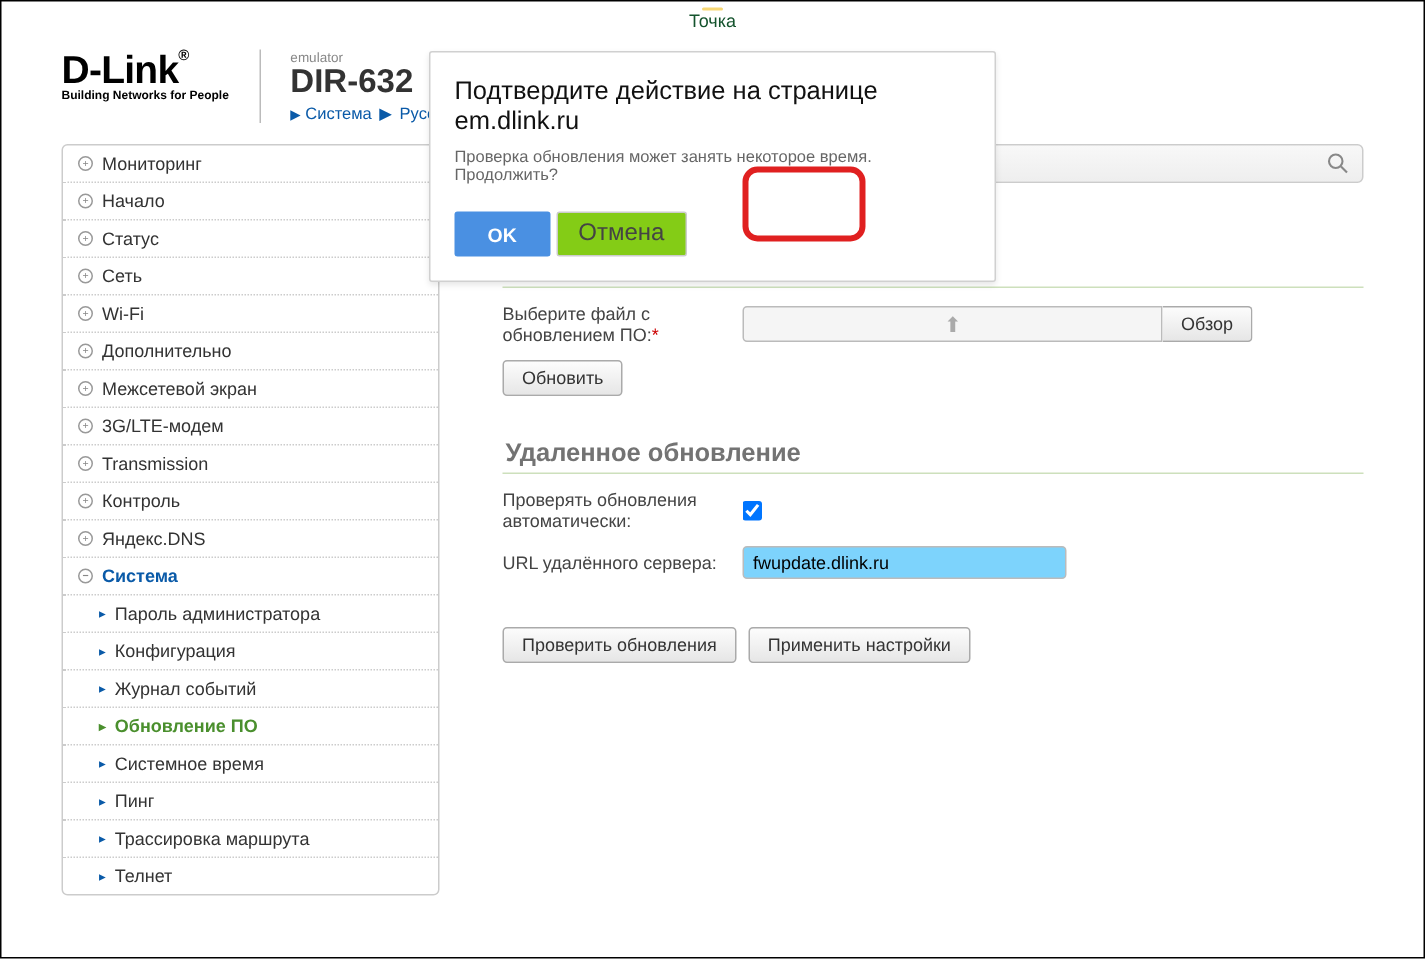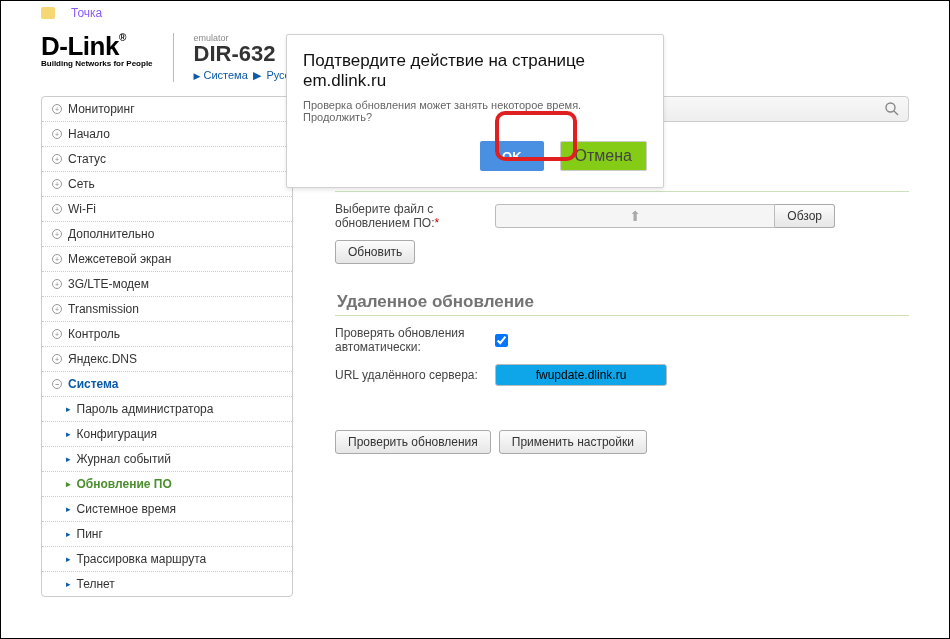--- a/index.html
+++ b/index.html
@@ -1,19 +1,19 @@
 <!DOCTYPE html>
 <html><head>
 <meta charset="utf-8">
 <style>
 * { margin:0; padding:0; box-sizing:border-box; }
 body { font-family: Arial, sans-serif; font-size:12px; background:#fff; color:#333; width:950px; height:639px; overflow:hidden; border:1px solid #000; position:relative; }
 
 
-.folder-bar { padding:4px 40px; display:flex; align-items:center; gap:16px; color:#8b5cf6; height:24px; }
+.folder-bar { padding:4px 40px; display:flex; align-items:center; gap:0; color:#14532d; height:24px;flex-direction:column; }
 .folder-icon { width:14px; height:12px; background:#f7d774; border-radius:2px; display:inline-block; }
 
 
 .page { padding:8px 40px 0 40px; position:relative; }
 
 
 .header { display:flex; align-items:flex-start; gap:20px; margin-bottom:14px; }
 .logo-block { }
 .logo-main { font-family: 'Arial Black', Arial, sans-serif; font-size:26px; font-weight:900; letter-spacing:-.5px; color:#000; line-height:1; }
 .logo-main span.reg { font-size:10px; vertical-align:top; }
@@ -48,29 +48,29 @@
 
 .content { padding-left:26px; }
 .section-h { color:#737373; font-weight:bold; font-size:17px; border-bottom:1px solid #cde0bc; padding:0 0 3px 2px; margin-bottom:10px; }
 .form-row { display:flex; align-items:center; margin-bottom:10px; gap:10px; }
 .form-label { width:150px; color:#444; font-size:12px; }
 .req { color:#c00; }
 .file-input-wrap { display:flex; flex:1; max-width:340px; }
 .file-text { flex:1; height:24px; border:1px solid #bbb; border-radius:3px 0 0 3px; background:#f5f5f5; display:flex; align-items:center; justify-content:center; color:#aaa; font-size:14px; }
 .btn { height:24px; padding:0 12px; border:1px solid #aaa; border-radius:3px; background:linear-gradient(#fcfcfc,#e6e6e6); color:#333; font-size:12px; cursor:pointer; display:inline-flex; align-items:center; }
 .btn.browse { border-radius:0 3px 3px 0; border-left:none; }
-.btn-row { display:flex; gap:8px; margin-top:16px; }
-.text-input { width:172px; height:22px; border:1px solid #bbb; border-radius:3px; padding:0 6px; font-size:12px; background:#0ea5e9;text-align:center; }
+.btn-row { display:flex; gap:8px; margin-top:4px; }
+.text-input { width:216px; height:22px; border:1px solid #bbb; border-radius:3px; padding:0 6px; font-size:12px; background:#7dd3fc; }
 .section-gap { height:18px; }
 
 
 .modal { position:absolute; top:33px; left:50%; transform:translateX(-50%); width:378px; background:#fff; border:1px solid #d0d0d0; border-radius:2px; padding:16px; box-shadow:0 2px 4px rgba(0,0,0,.1); z-index:100; }
 .modal-title { font-size:17px; color:#111; margin-bottom:8px; }
 .modal-msg { font-size:11px; color:#666; margin-bottom:18px; }
-.modal-actions { display:flex; justify-content:flex-end; gap:16px; }
+.modal-actions { display:flex; justify-content:flex-start; gap:4px; }
 .modal-ok { background:#4a90e2; color:#fff; border:none; border-radius:2px; height:30px; padding:0 22px; font-size:13px; cursor:pointer; font-weight:bold; }
 .modal-cancel { background:#84cc16; border:1px solid #ccc; border-radius:2px; height:30px; padding:0 14px; font-size:16px; cursor:pointer; color:#444; }
 .ok-highlight { position:absolute; border:4px solid #e02020; border-radius:10px; width:82px; height:50px; top:76px; right:86px; pointer-events:none; }
 
 .mag { fill:none; stroke:#888; stroke-width:1.4; }
 </style>
 </head>
 <body>
 
 <div class="folder-bar">

